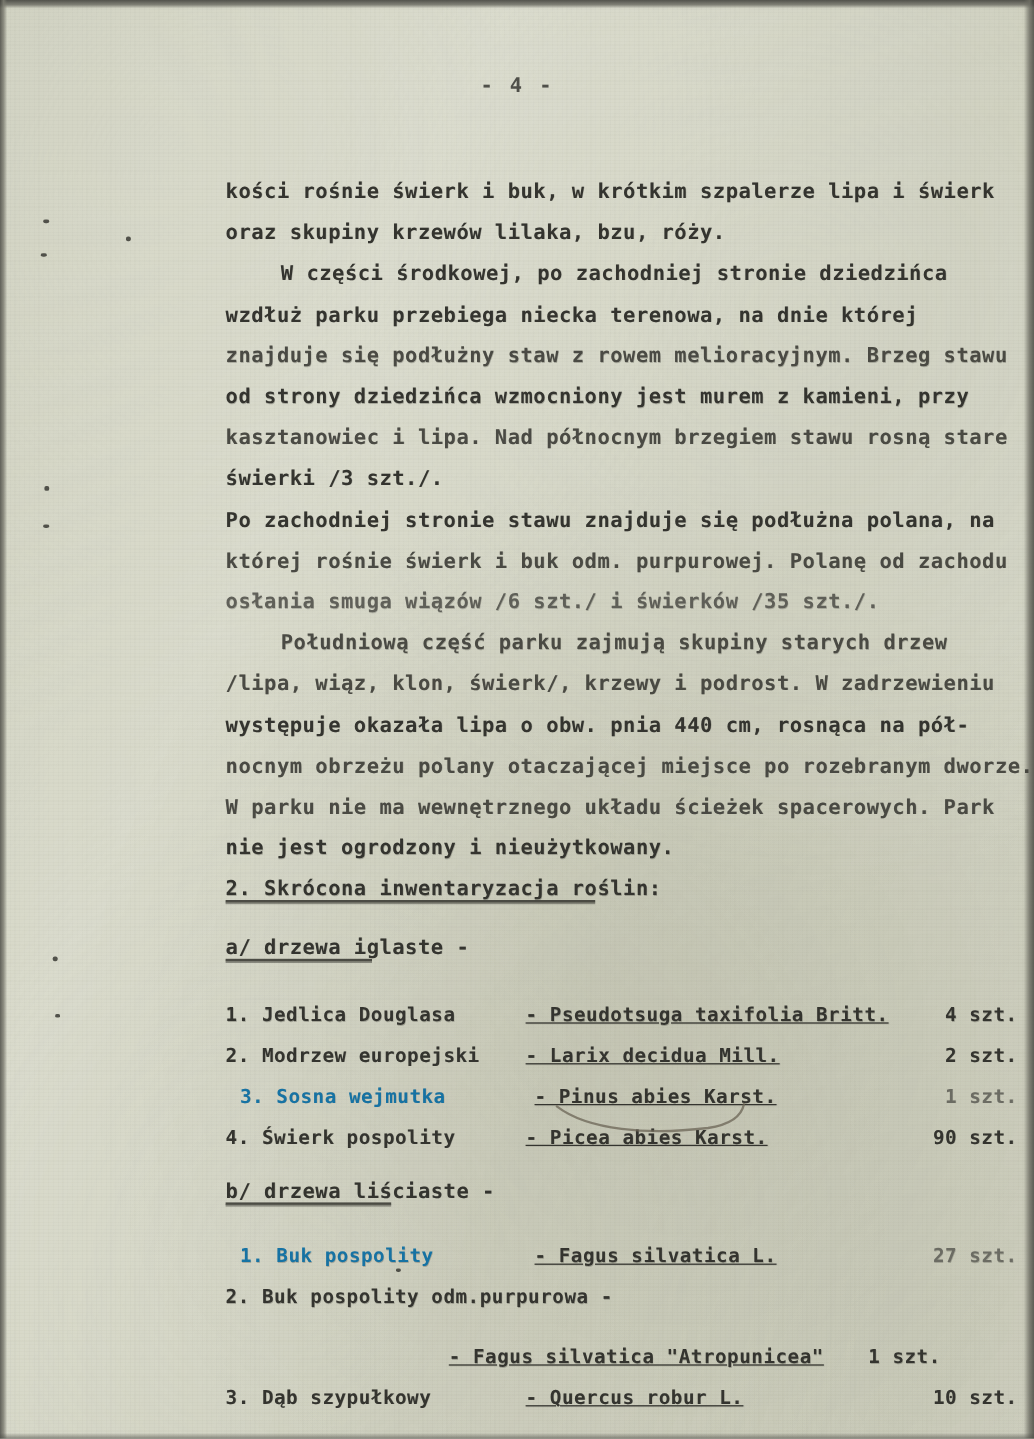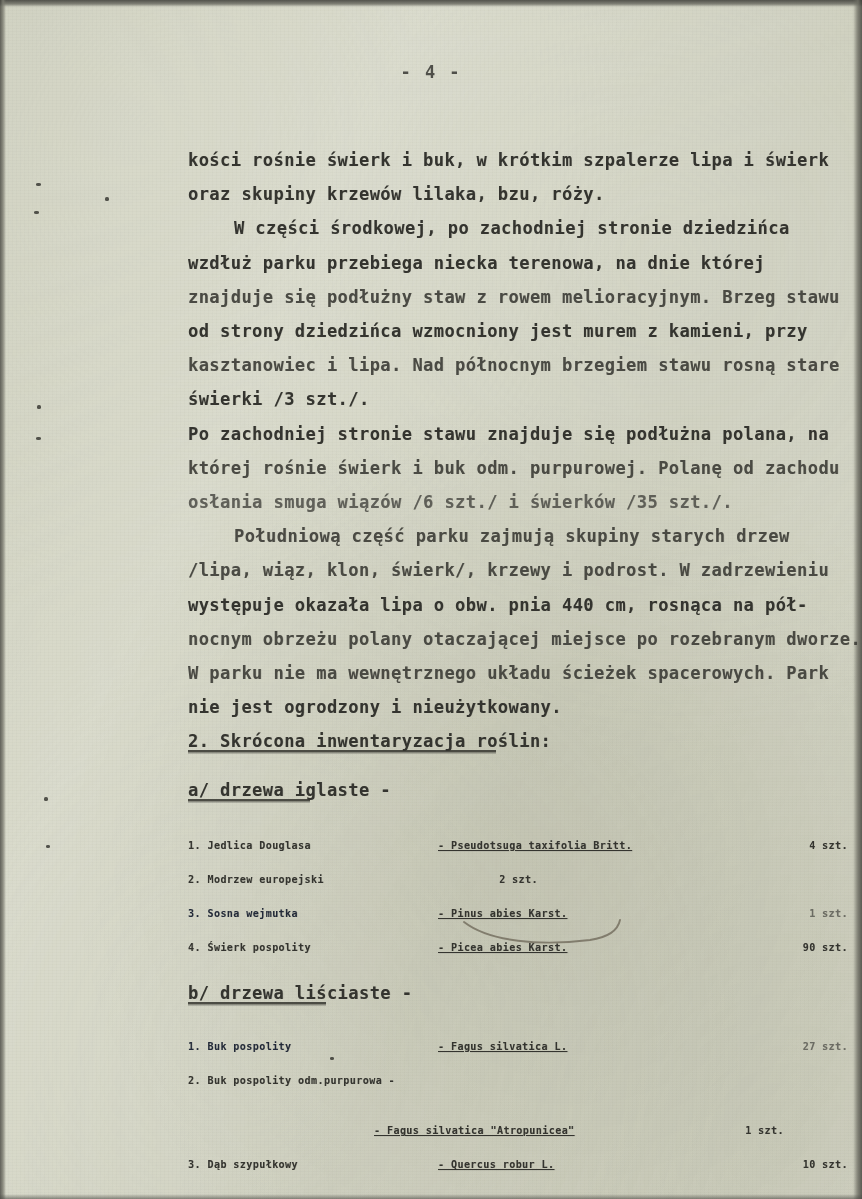--- a/index.html
+++ b/index.html
@@ -106,33 +106,33 @@
     position: absolute;
     height: 2px;
     background: #35352f;
     opacity: .85;
     box-shadow: 0 1.5px 0 rgba(53,53,47,0.55);
   }
 
   
   .row {
     display: flex;
-    font-size: 10px;
+    font-size: 16px;
     line-height: 34.2px;
     letter-spacing: 0.45px;
     white-space: pre;
     font-weight: 700;
     color: #34342f;
     text-shadow: 0.4px 0.3px 0 rgba(60,60,52,0.30);
   }
   .col-name { width: 250px; }
   .col-lat  { width: 310px; text-decoration: underline; }
   .col-qty  { width: 100px; text-align: right; }
   .row.dim .col-qty { color: #5c5c55; opacity: .85; }
-  .row.dim .col-name { color: #0f172a; opacity: .9; }
+  .row.dim .col-name { color: #0369a1; opacity: .9; margin-left: 12px; }
 
   .lat-indent { padding-left: 96px; }
 
   
   .pencil {
     position: absolute;
     left: 0; top: 0;
     pointer-events: none;
   }
 
@@ -210,20 +210,21 @@
     </div>
 
     <div style="margin-top:22px;">
       <div class="row">
         <span class="col-name"><span>1.</span>&nbsp;<span>Jedlica Douglasa</span></span>
         <span class="col-lat">- Pseudotsuga taxifolia Britt.</span>
         <span class="col-qty">4 szt.</span>
       </div>
       <div class="row">
         <span class="col-name"><span>2.</span>&nbsp;<span>Modrzew europejski</span></span>
+        <span class="col-lat">- Larix decidua Mill.</span>
         <span class="col-qty">2 szt.</span>
       </div>
       <div class="row dim" style="position:relative;">
         <span class="col-name"><span>3.</span>&nbsp;<span>Sosna wejmutka</span></span>
         <span class="col-lat">- Pinus abies Karst.</span>
         <span class="col-qty">1 szt.</span>
         <svg class="pencil" width="200" height="40" viewBox="0 0 200 40" style="left:272px; top:19px;">
           <path d="M4 6 C 30 26, 80 30, 130 24 C 150 21, 158 14, 160 4" fill="none" stroke="#6b6455" stroke-width="1.9" stroke-linecap="round" opacity="0.75"></path>
         </svg>
       </div>

